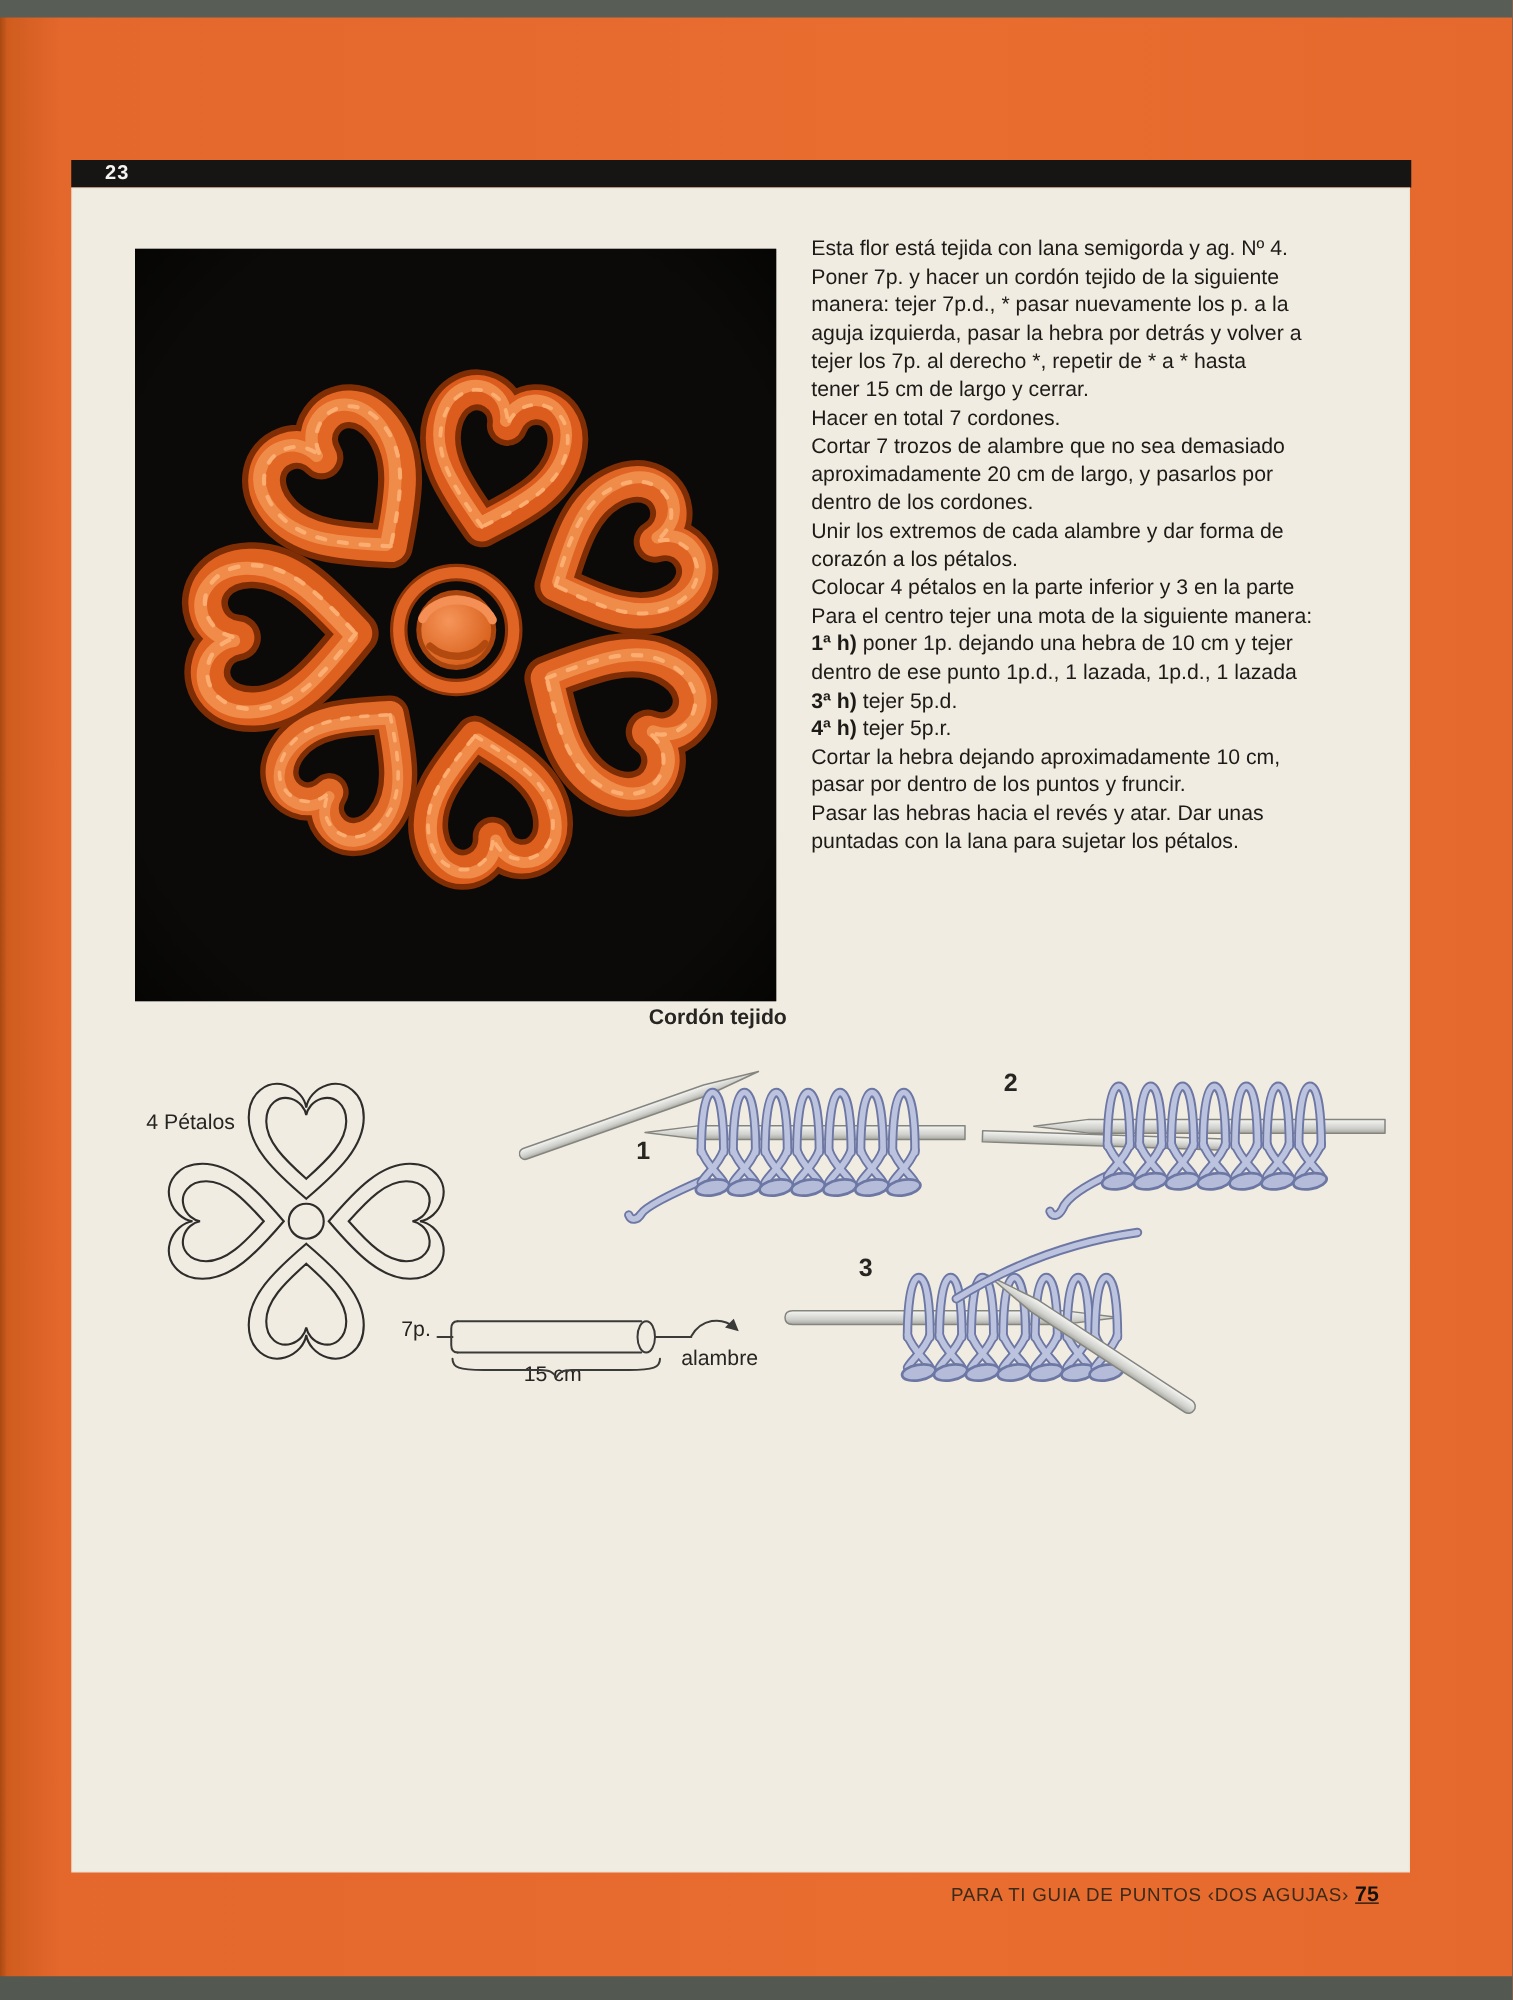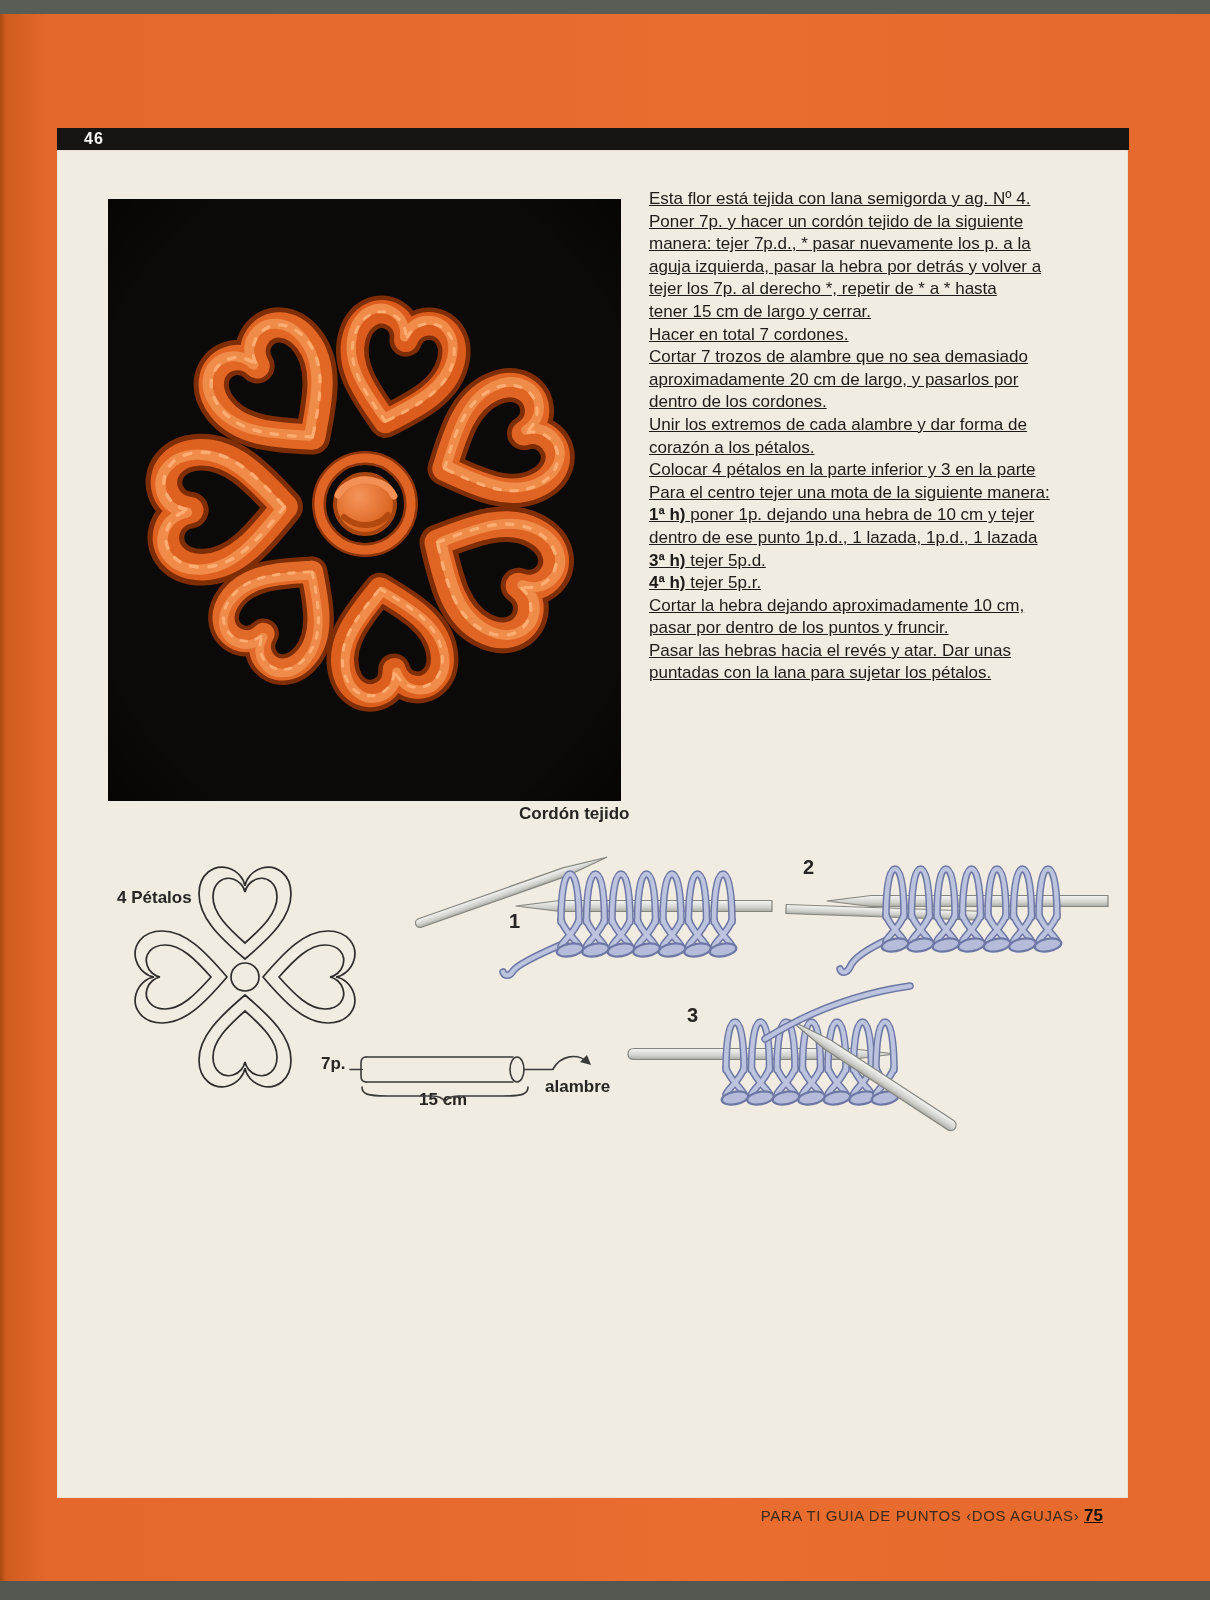--- a/index.html
+++ b/index.html
@@ -13,25 +13,25 @@
   .foliobar{position:absolute;left:57px;top:128px;width:1072px;height:22px;background:#161513;}
   .folio{display:inline-block;margin:2px 0 0 27px;color:#f5f4f0;font-size:16px;font-weight:bold;letter-spacing:1px;}
   
   .content{position:absolute;left:57px;top:150px;width:1071px;height:1348px;background:#f1ece2;
            box-shadow:inset 0 0 0 1px rgba(120,80,40,.06);}
   
   .photo{position:absolute;left:51px;top:49px;width:513px;height:602px;background:#0b0a08;}
   .photo svg{display:block;}
   
   .instructions{position:absolute;left:592px;top:38px;width:470px;color:#1d1b18;
-                font-size:17px;line-height:22.6px;text-decoration:underline;}
+                font-size:17px;line-height:22.6px;}
   .tline{white-space:nowrap;}
   .tline b{font-weight:bold;}
   
-  .lbl{position:absolute;color:#262522;font-size:17px;white-space:nowrap;font-weight:bold;}
+  .lbl{position:absolute;color:#262522;font-size:17px;white-space:nowrap;}
   .lbl.bold{font-weight:bold;}
   .lbl.step{font-size:20px;font-weight:bold;}
   
   .dg{position:absolute;}
   .yo{stroke:#6d77a4;stroke-width:7.5;fill:none;stroke-linecap:round;}
   .yf{stroke:#bcc3de;stroke-width:4.5;fill:none;stroke-linecap:round;}
   .bo{fill:#b4bcda;stroke:#6d77a4;stroke-width:2.2;}
   .ndl{fill:url(#needleG);stroke:#85857f;stroke-width:1.2;stroke-linejoin:round;}
   .ln{stroke:#3a3a38;stroke-width:1.6;fill:none;stroke-linecap:round;}
   .heart{stroke:#2e2d2b;stroke-width:1.7;fill:none;}
@@ -71,21 +71,21 @@
         <ellipse class="bo" cx="12" cy="44" rx="13.5" ry="6.2" transform="rotate(-10 12 44)"></ellipse>
       </g>
       <path id="cord7" d="M0,50 C-28,26 -50,6 -50,-22 C-50,-46 -33,-58 -17,-53 C-7,-50 -1,-41 0,-32 C1,-41 7,-50 17,-53 C33,-58 50,-46 50,-22 C50,6 28,26 0,50"></path>
     </defs>
   </svg>
 
   <div class="edge top"></div>
   <div class="edge bottom"></div>
 
   <div class="foliobar">
-    <span class="folio">46</span>
+    <span class="folio">23</span>
   </div>
 
   <div class="content">
 
     <div class="photo">
       <svg width="513" height="602" viewBox="0 0 513 602">
         <rect width="513" height="602" fill="#0b0a08"></rect>
         <g stroke-linejoin="round" stroke-linecap="round">
           <g transform="translate(257,305)">
 

